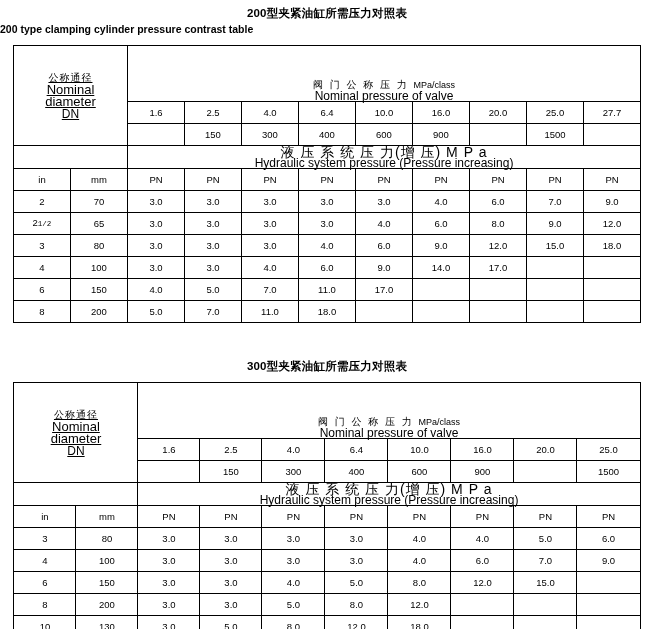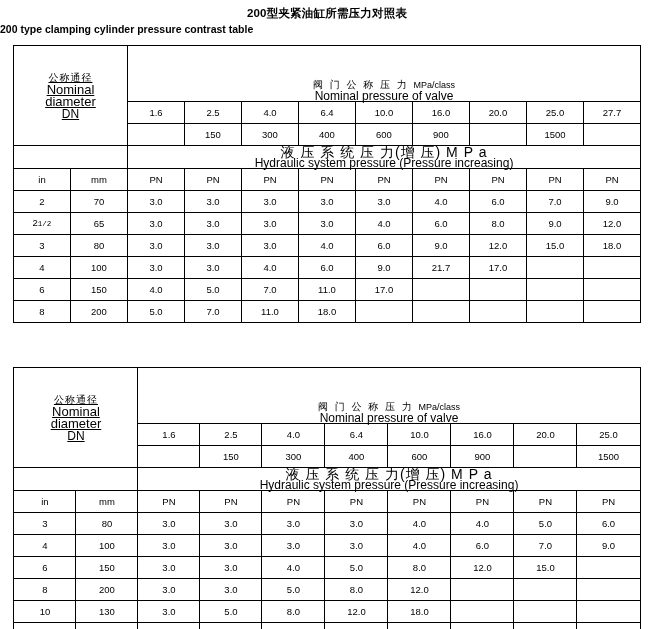--- a/index.html
+++ b/index.html
@@ -226,21 +226,21 @@
           <td>18.0</td>
         </tr>
         <tr>
           <td>4</td>
           <td>100</td>
           <td>3.0</td>
           <td>3.0</td>
           <td>4.0</td>
           <td>6.0</td>
           <td>9.0</td>
-          <td>21.7</td>
+          <td>14.0</td>
           <td>17.0</td>
           <td class="nodata"></td>
           <td class="nodata"></td>
         </tr>
         <tr>
           <td>6</td>
           <td>150</td>
           <td>4.0</td>
           <td>5.0</td>
           <td>7.0</td>
@@ -264,20 +264,21 @@
           <td class="nodata"></td>
           <td class="nodata"></td>
         </tr>
       </tbody>
     </table>
   </div>
 
   <div class="spacer"></div>
 
   <div class="block">
+    <div class="title-zh">300型夹紧油缸所需压力对照表</div>
 
     <div class="gap-top"></div>
 
     <table class="ptable" style="width:624px;">
       <colgroup>
         <col style="width:62px;">
         <col style="width:62px;">
         <col style="width:62px;">
         <col style="width:62px;">
         <col style="width:63px;">

